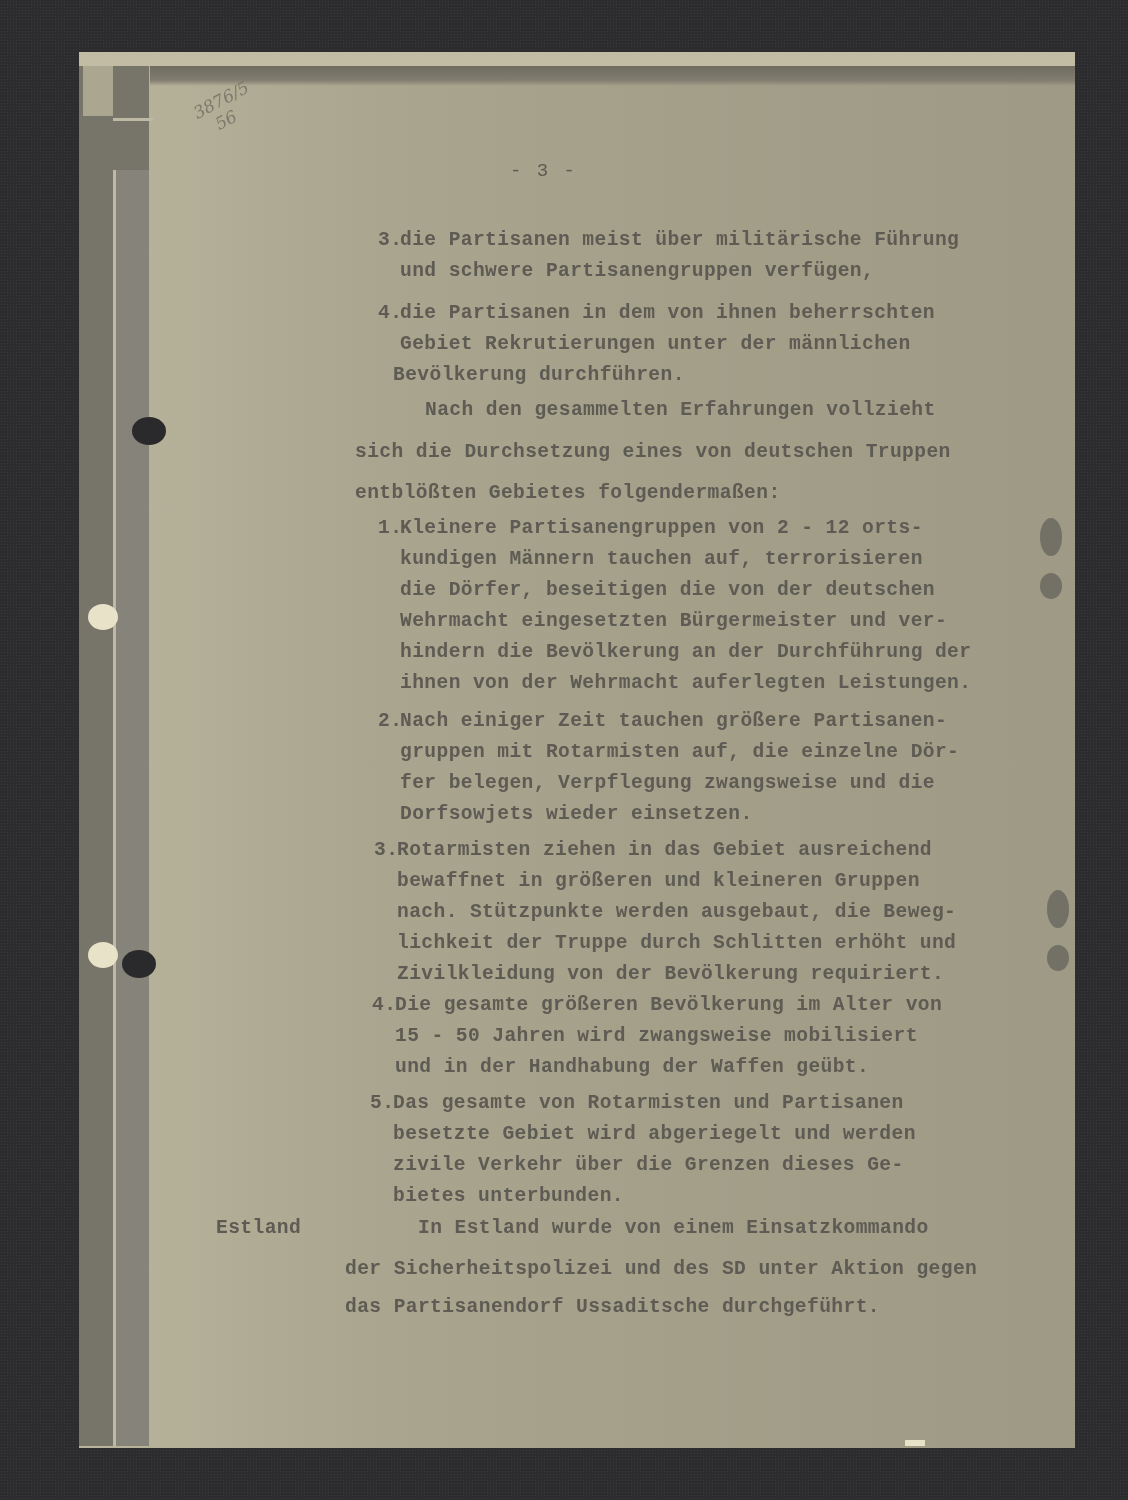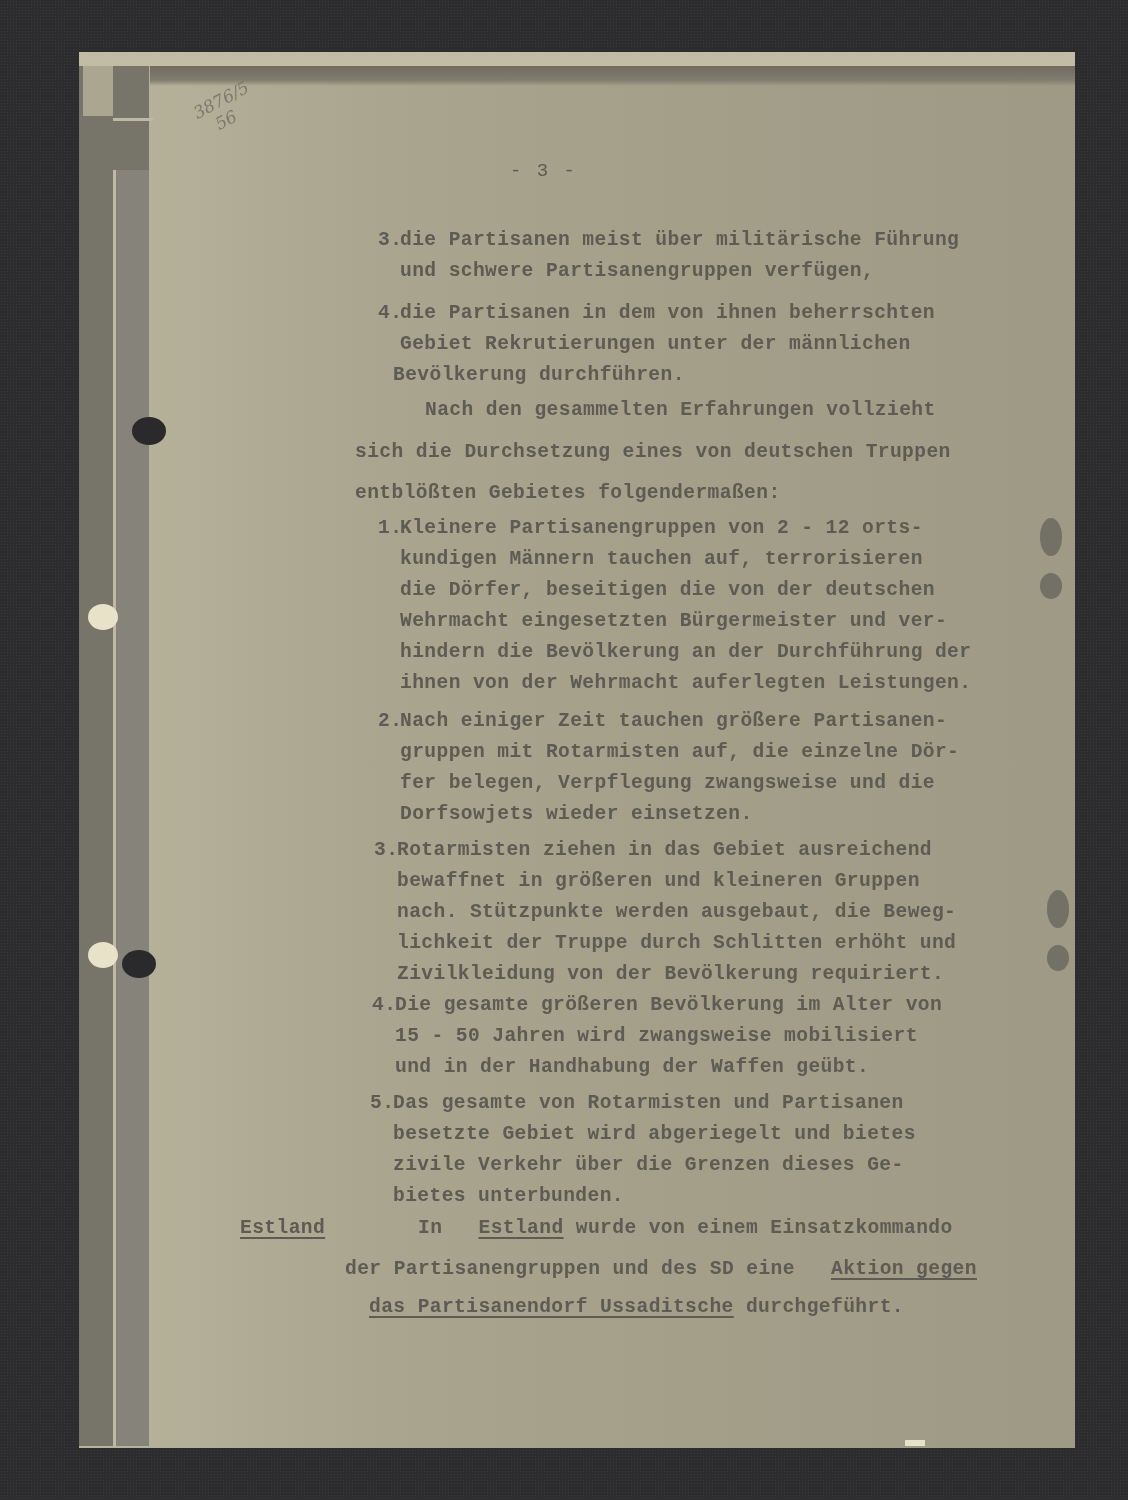--- a/index.html
+++ b/index.html
@@ -56,21 +56,21 @@
   }
   .pagenum {
     position:absolute; left:510px; top:160px; color:#5c5a52;
     font-family:"Liberation Mono", monospace; font-size:19px; letter-spacing:2px;
   }
   .tx {
     position:absolute; color:#5d5b53; white-space:pre;
     font-family:"Liberation Mono", monospace; font-size:19.6px; line-height:31px;
     font-weight:bold; letter-spacing:0.4px;
   }
-  .u { text-decoration: underline; text-decoration-thickness:2px; text-underline-offset:4px;margin-left:24px; }
+  .u { text-decoration-thickness:2px; text-underline-offset:4px; }
 </style>
 </head>
 <body>
 
 <div class="sheet"></div>
 <div class="top-strip"></div>
 <div class="top-shadow"></div>
 <div class="left-band"></div>
 <div class="left-corner"></div>
 <div class="left-band-inner"></div>
@@ -128,20 +128,20 @@
 <div class="tx" style="left:397px;top:928px">lichkeit der Truppe durch Schlitten erhöht und</div>
 <div class="tx" style="left:397px;top:959px">Zivilkleidung von der Bevölkerung requiriert.</div>
 
 <div class="tx" style="left:372px;top:990px">4.</div>
 <div class="tx" style="left:395px;top:990px">Die gesamte größeren Bevölkerung im Alter von</div>
 <div class="tx" style="left:395px;top:1021px">15 - 50 Jahren wird zwangsweise mobilisiert</div>
 <div class="tx" style="left:395px;top:1052px">und in der Handhabung der Waffen geübt.</div>
 
 <div class="tx" style="left:370px;top:1088px">5.</div>
 <div class="tx" style="left:393px;top:1088px">Das gesamte von Rotarmisten und Partisanen</div>
-<div class="tx" style="left:393px;top:1119px">besetzte Gebiet wird abgeriegelt und bietes</div>
+<div class="tx" style="left:393px;top:1119px">besetzte Gebiet wird abgeriegelt und werden</div>
 <div class="tx" style="left:393px;top:1150px">zivile Verkehr über die Grenzen dieses Ge-</div>
 <div class="tx" style="left:393px;top:1181px">bietes unterbunden.</div>
 
 <div class="tx u" style="left:216px;top:1213px">Estland</div>
 <div class="tx" style="left:418px;top:1213px"><span>In </span><span class="u">Estland</span><span> wurde von einem Einsatzkommando</span></div>
-<div class="tx" style="left:345px;top:1254px"><span>der Partisanengruppen und des SD eine </span><span class="u">Aktion gegen</span></div>
+<div class="tx" style="left:345px;top:1254px"><span>der Sicherheitspolizei und des SD unter </span><span class="u">Aktion gegen</span></div>
 <div class="tx" style="left:345px;top:1292px"><span class="u">das Partisanendorf Ussaditsche</span><span> durchgeführt.</span></div>
 
 </body></html>

